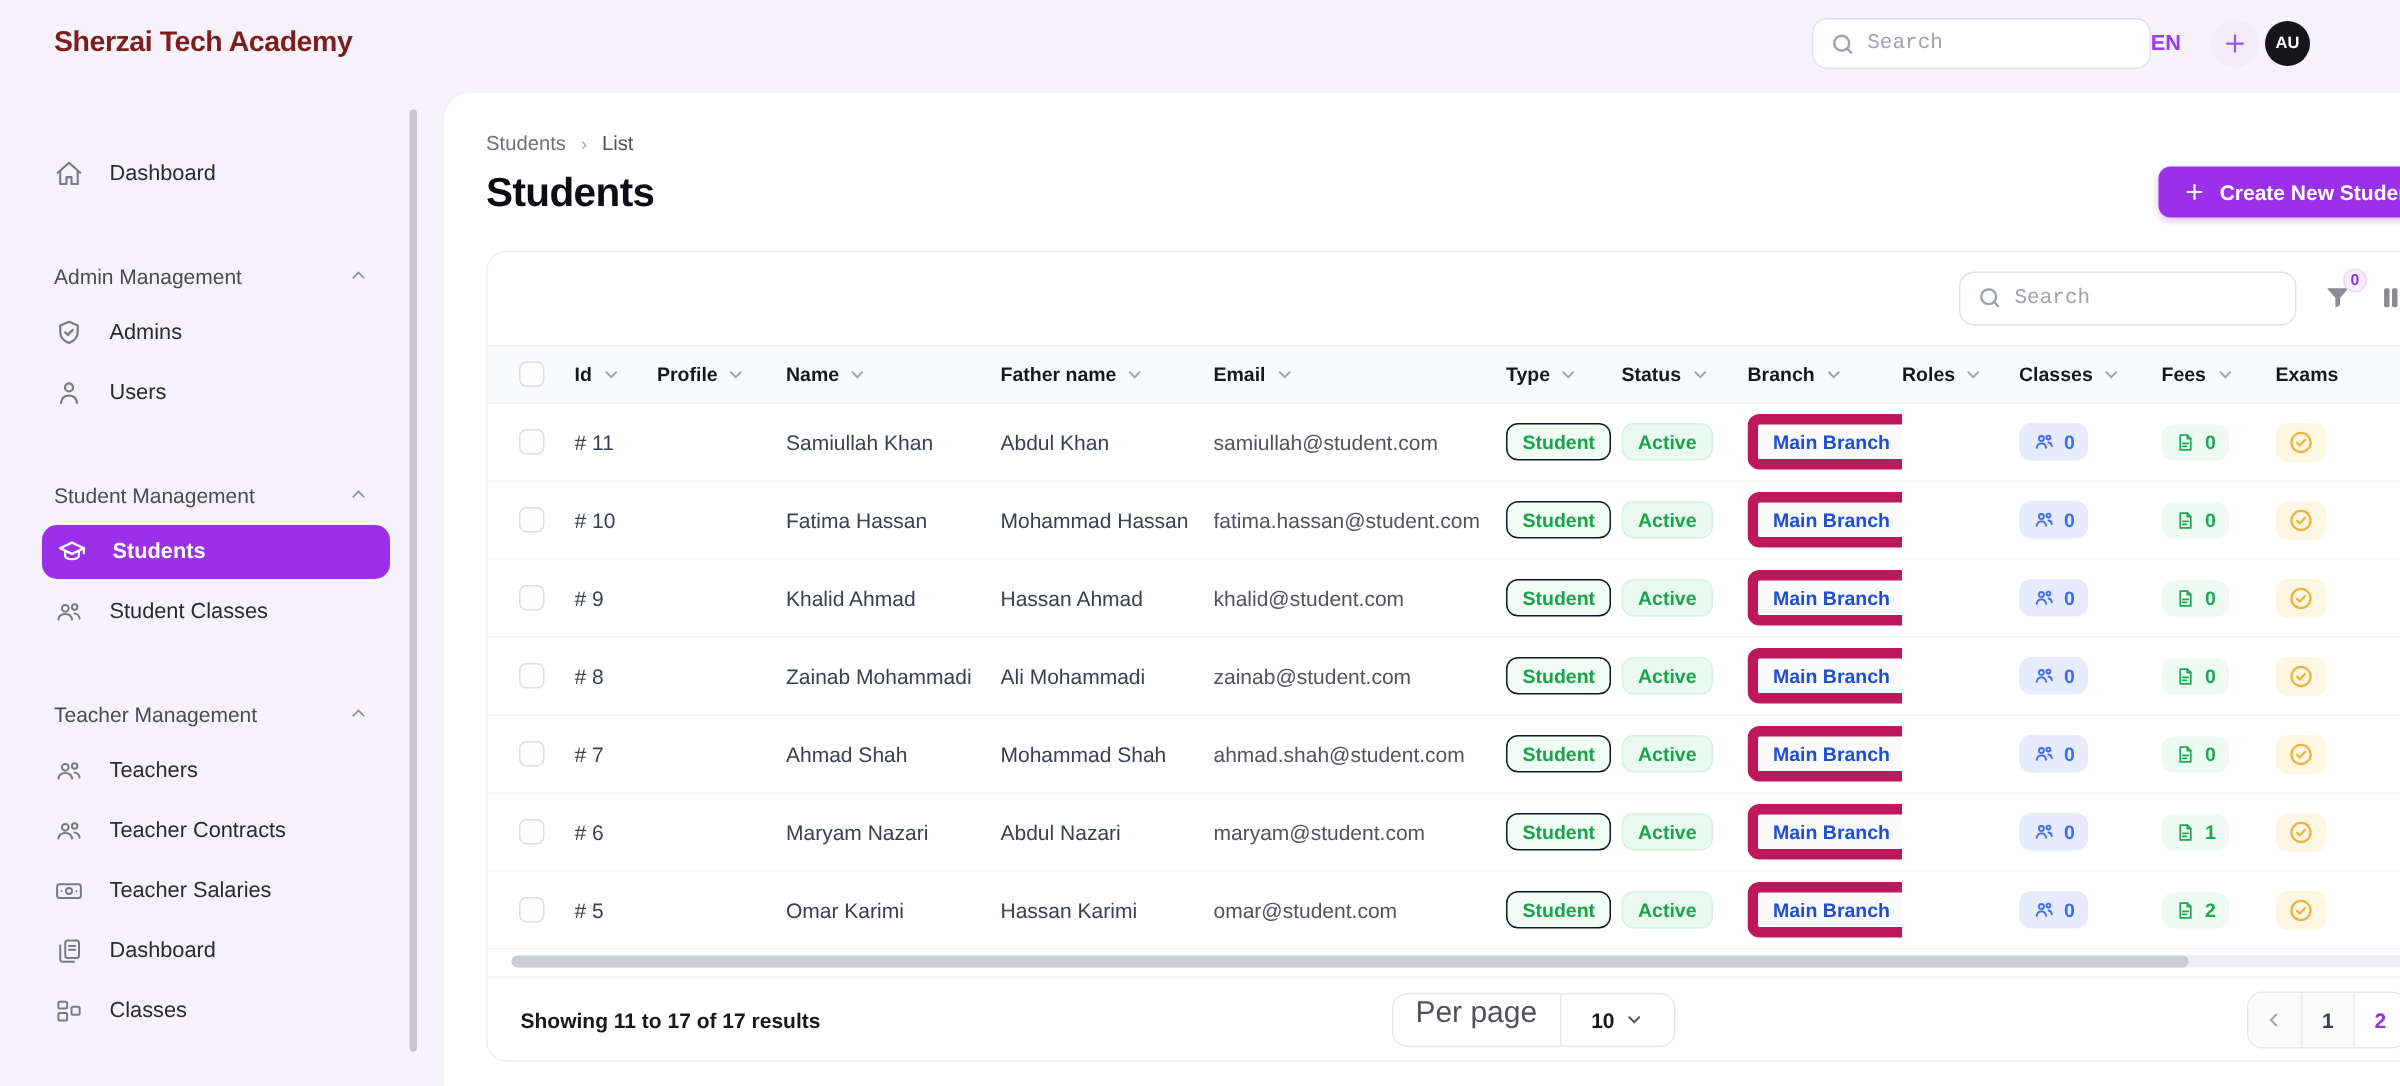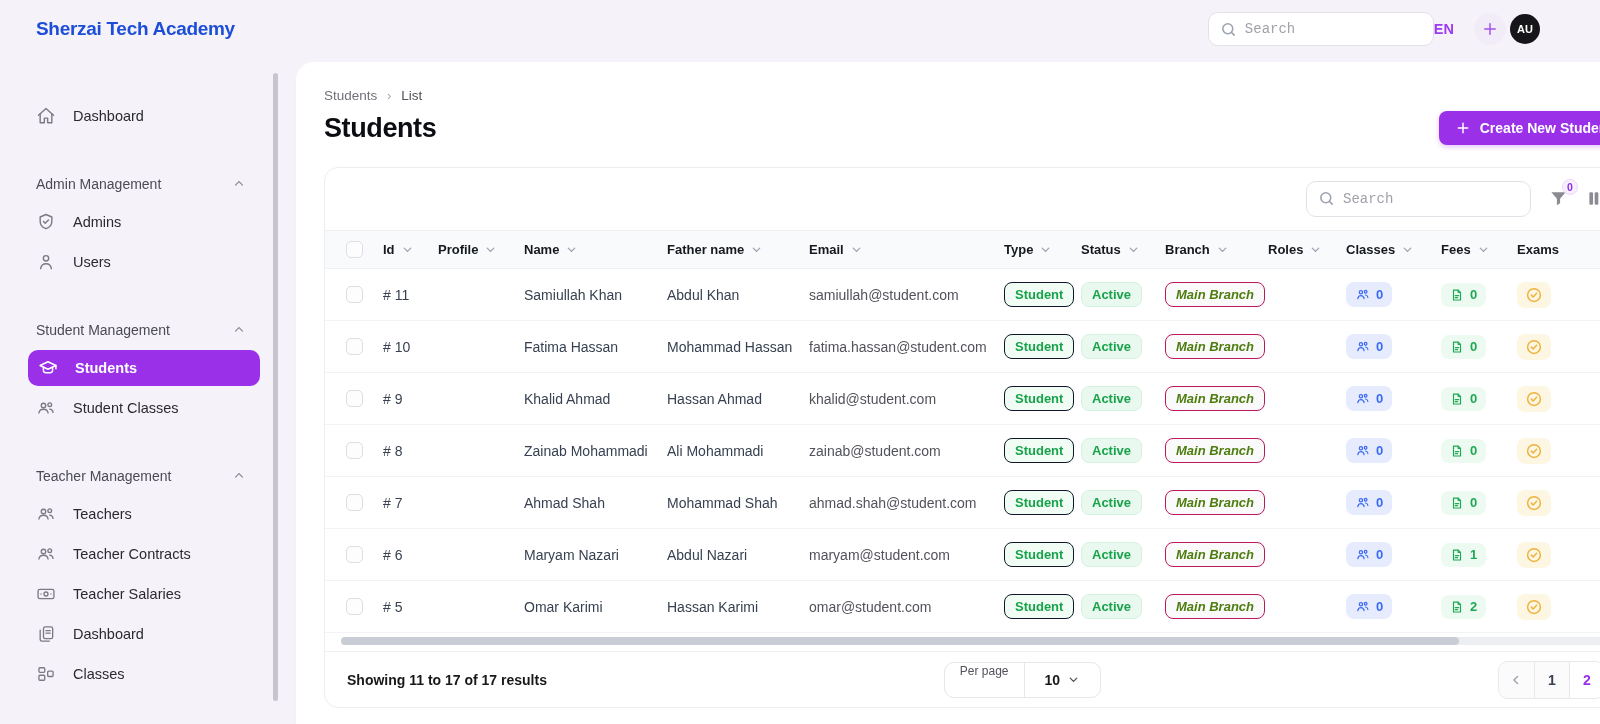--- a/index.html
+++ b/index.html
@@ -9,21 +9,21 @@
     background:#f6f2f9;
     color:#1f2430;
     position:relative;
   }
 
   
   .topbar {
     height:58px; display:flex; align-items:center;
     padding:0 60px 0 36px;
   }
-  .logo { font-size:19px; font-weight:700; letter-spacing:-0.3px; color:#1d4ed8; }
+  .logo { font-size:19px; font-weight:700; letter-spacing:-0.3px; color:#7f1d1d; }
   .topbar-right { margin-left:auto; display:flex; align-items:center; }
   .search-box {
     position:relative; width:226px; height:34px;
     background:#ffffff; border:1px solid #e3e0e8; border-radius:10px;
     display:flex; align-items:center;
   }
   .search-box input {
     border:none; outline:none; background:transparent;
     font-family:Liberation Mono, monospace;
     font-size:14px; color:#0c4a6e; width:100%; padding-left:36px;
@@ -126,42 +126,42 @@
     display:inline-block; width:17px; height:17px; border-radius:5px;
     border:1.5px solid #dddde2; background:#fdfdfe; cursor:pointer; vertical-align:middle;
   }
 
   .pill {
     display:inline-block; padding:5px 10px; border-radius:8px;
     font-size:13px; font-weight:700; line-height:1;
   }
   .pill-type   { color:#18a34b; background:#f1fcf4; border:1px solid #0f172a; }
   .pill-status { color:#18a34b; background:#e9f9ef; border:1px solid #d4f2df; }
-  .pill-branch { color:#4d7c0f; background:#fafafa; border:1px solid #be185d;font-style:italic; }
+  .pill-branch { color:#1d4ed8; background:#fafafa; border:7px solid #be185d; }
   .badge {
     display:inline-flex; align-items:center; gap:6px;
     padding:5px 9px; border-radius:8px; font-size:13px; font-weight:700; line-height:1; cursor:pointer;
   }
   .badge-classes { background:#e6ecfd; color:#3b6bf5; }
   .badge-fees    { background:#ecfaf1; color:#1fa854; }
   .badge-exams   { background:#fdf6e2; color:#edb33d; padding:4px 8px; }
   .badge svg { display:block; }
 
   .hscroll { height:8px; margin:4px 16px 6px 16px; background:#eceef1; border-radius:4px; position:relative; cursor:pointer; }
   .hscroll-thumb { position:absolute; left:0; top:0; height:8px; width:88%; background:#c9cdd5; border-radius:4px; }
 
   .table-footer {
     display:flex; align-items:center; justify-content:space-between;
     height:56px; padding:0 22px; border-top:1px solid #eef0f3;
   }
   .footer-summary { font-size:14px; font-weight:700; color:#18181b; }
   .perpage {
     display:flex; align-items:stretch; border:1px solid #e6e6eb; border-radius:10px; overflow:hidden; cursor:pointer;
   }
-  .perpage-label { padding:1px 15px; font-size:12px; color:#52525b; }
+  .perpage-label { padding:1px 15px; font-size:20px; color:#52525b; }
   .perpage-value {
     display:flex; align-items:center; gap:7px; padding:9px 20px;
     border-left:1px solid #e6e6eb; font-size:14px; font-weight:700; color:#18181b;
   }
   .pagination {
     display:flex; align-items:stretch; border:1px solid #e8e8ec; border-radius:10px;
     overflow:hidden; background:#fbfbfc;
   }
   .page-cell {
     width:35px; height:36px; display:flex; align-items:center; justify-content:center;

